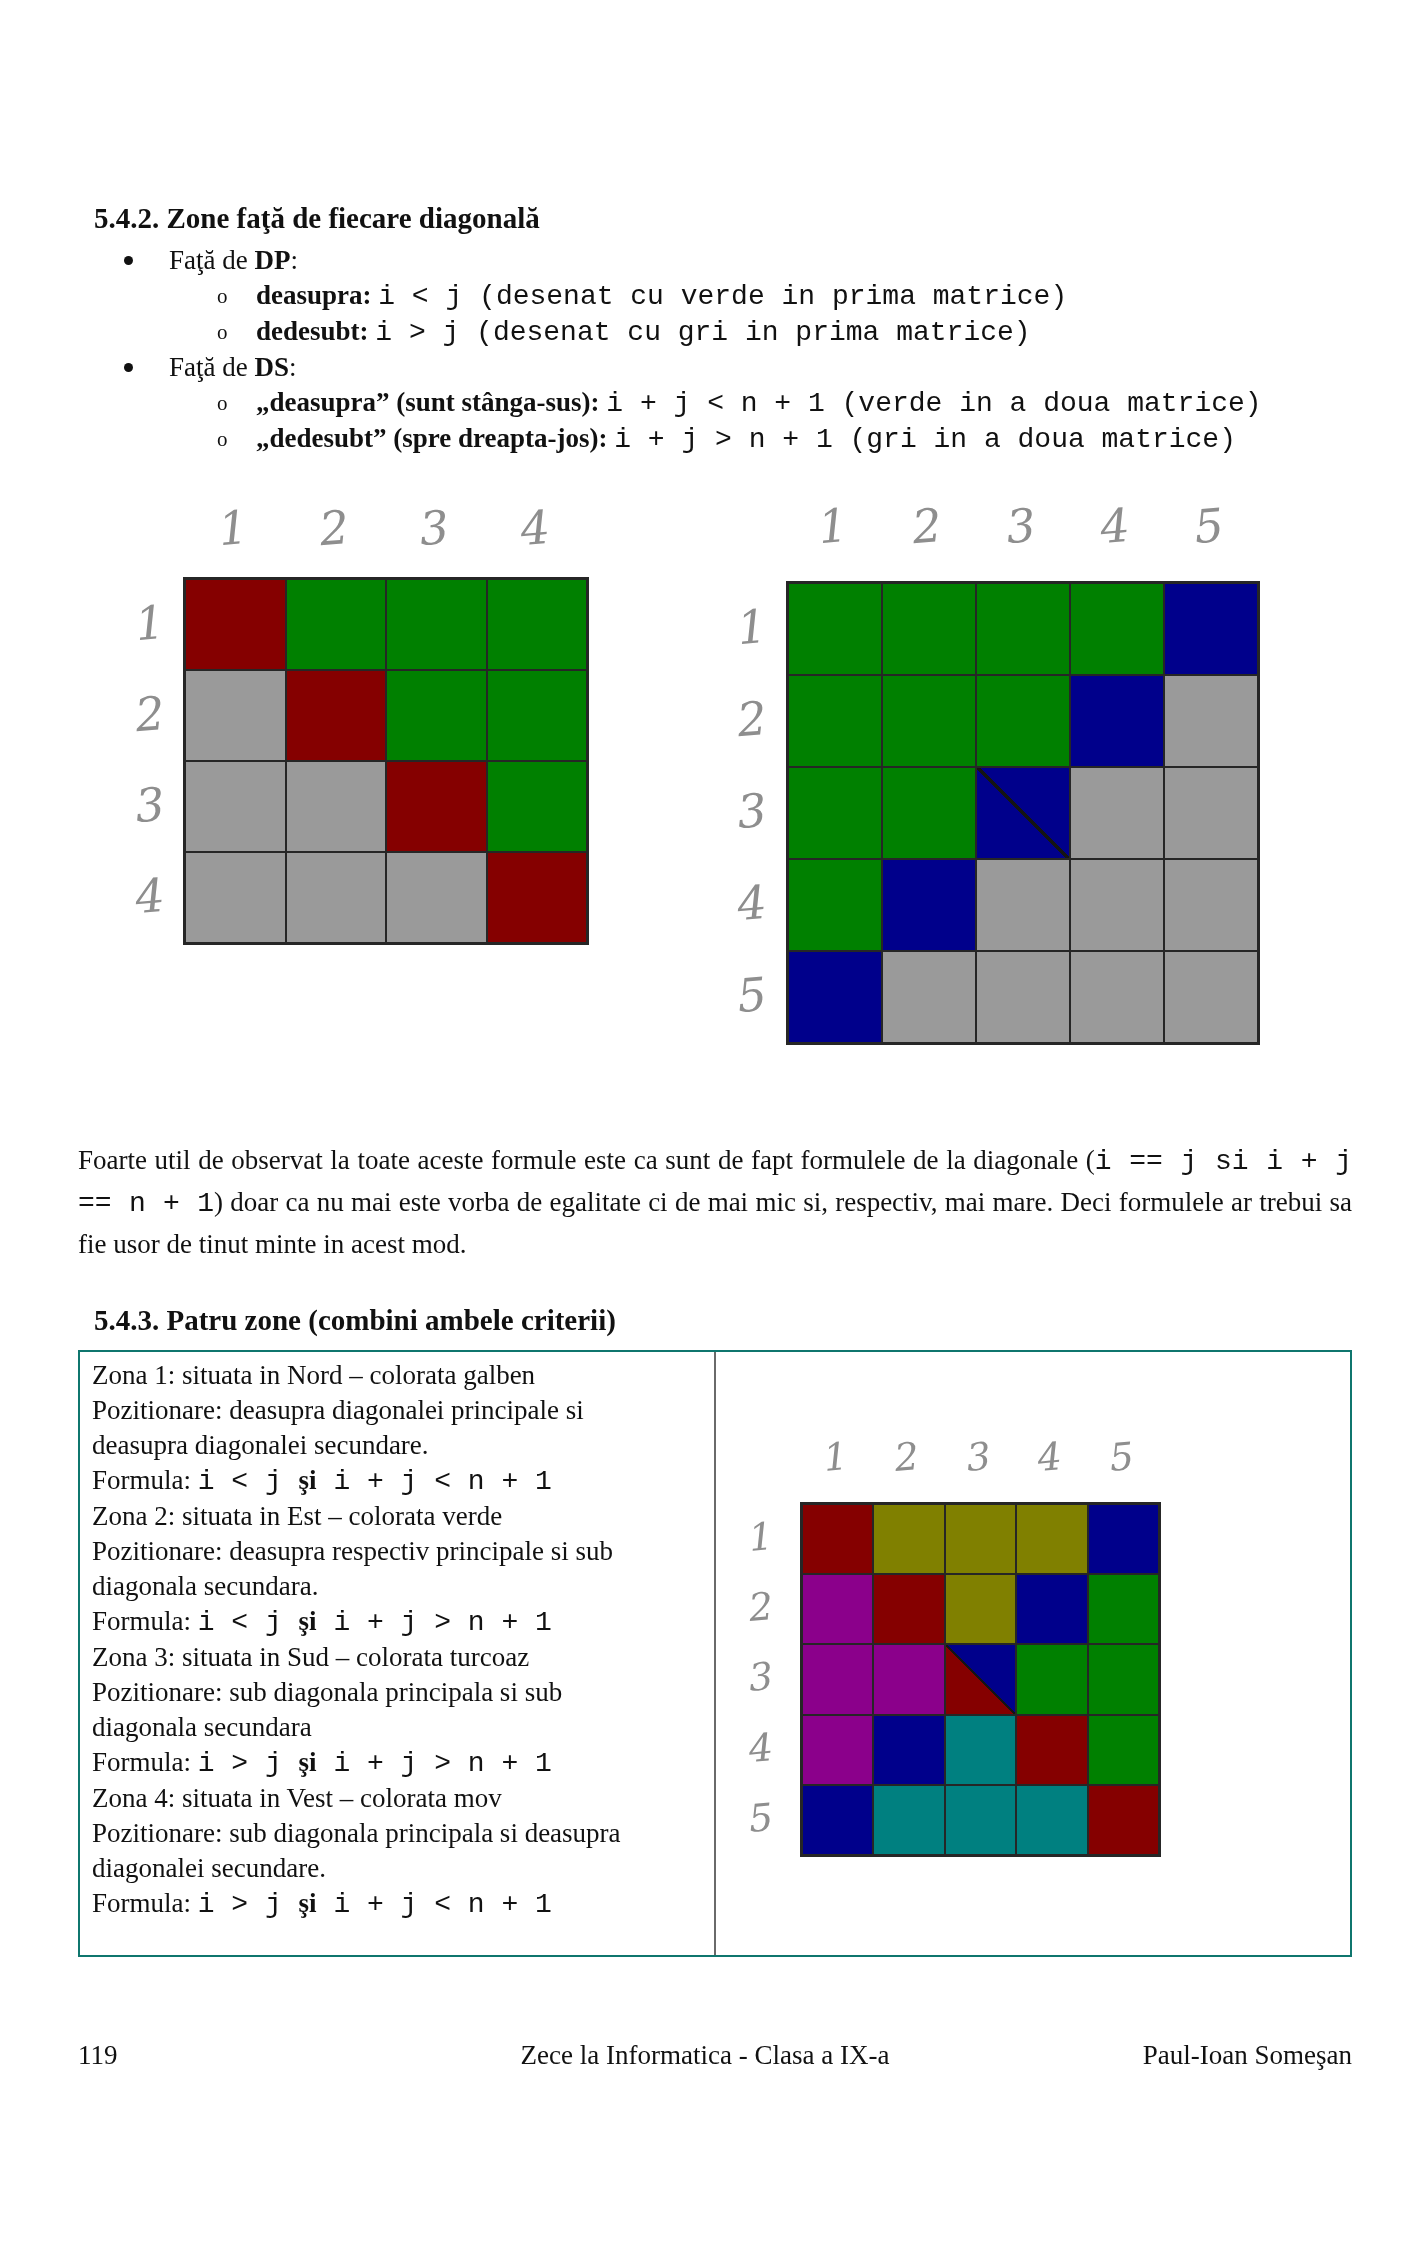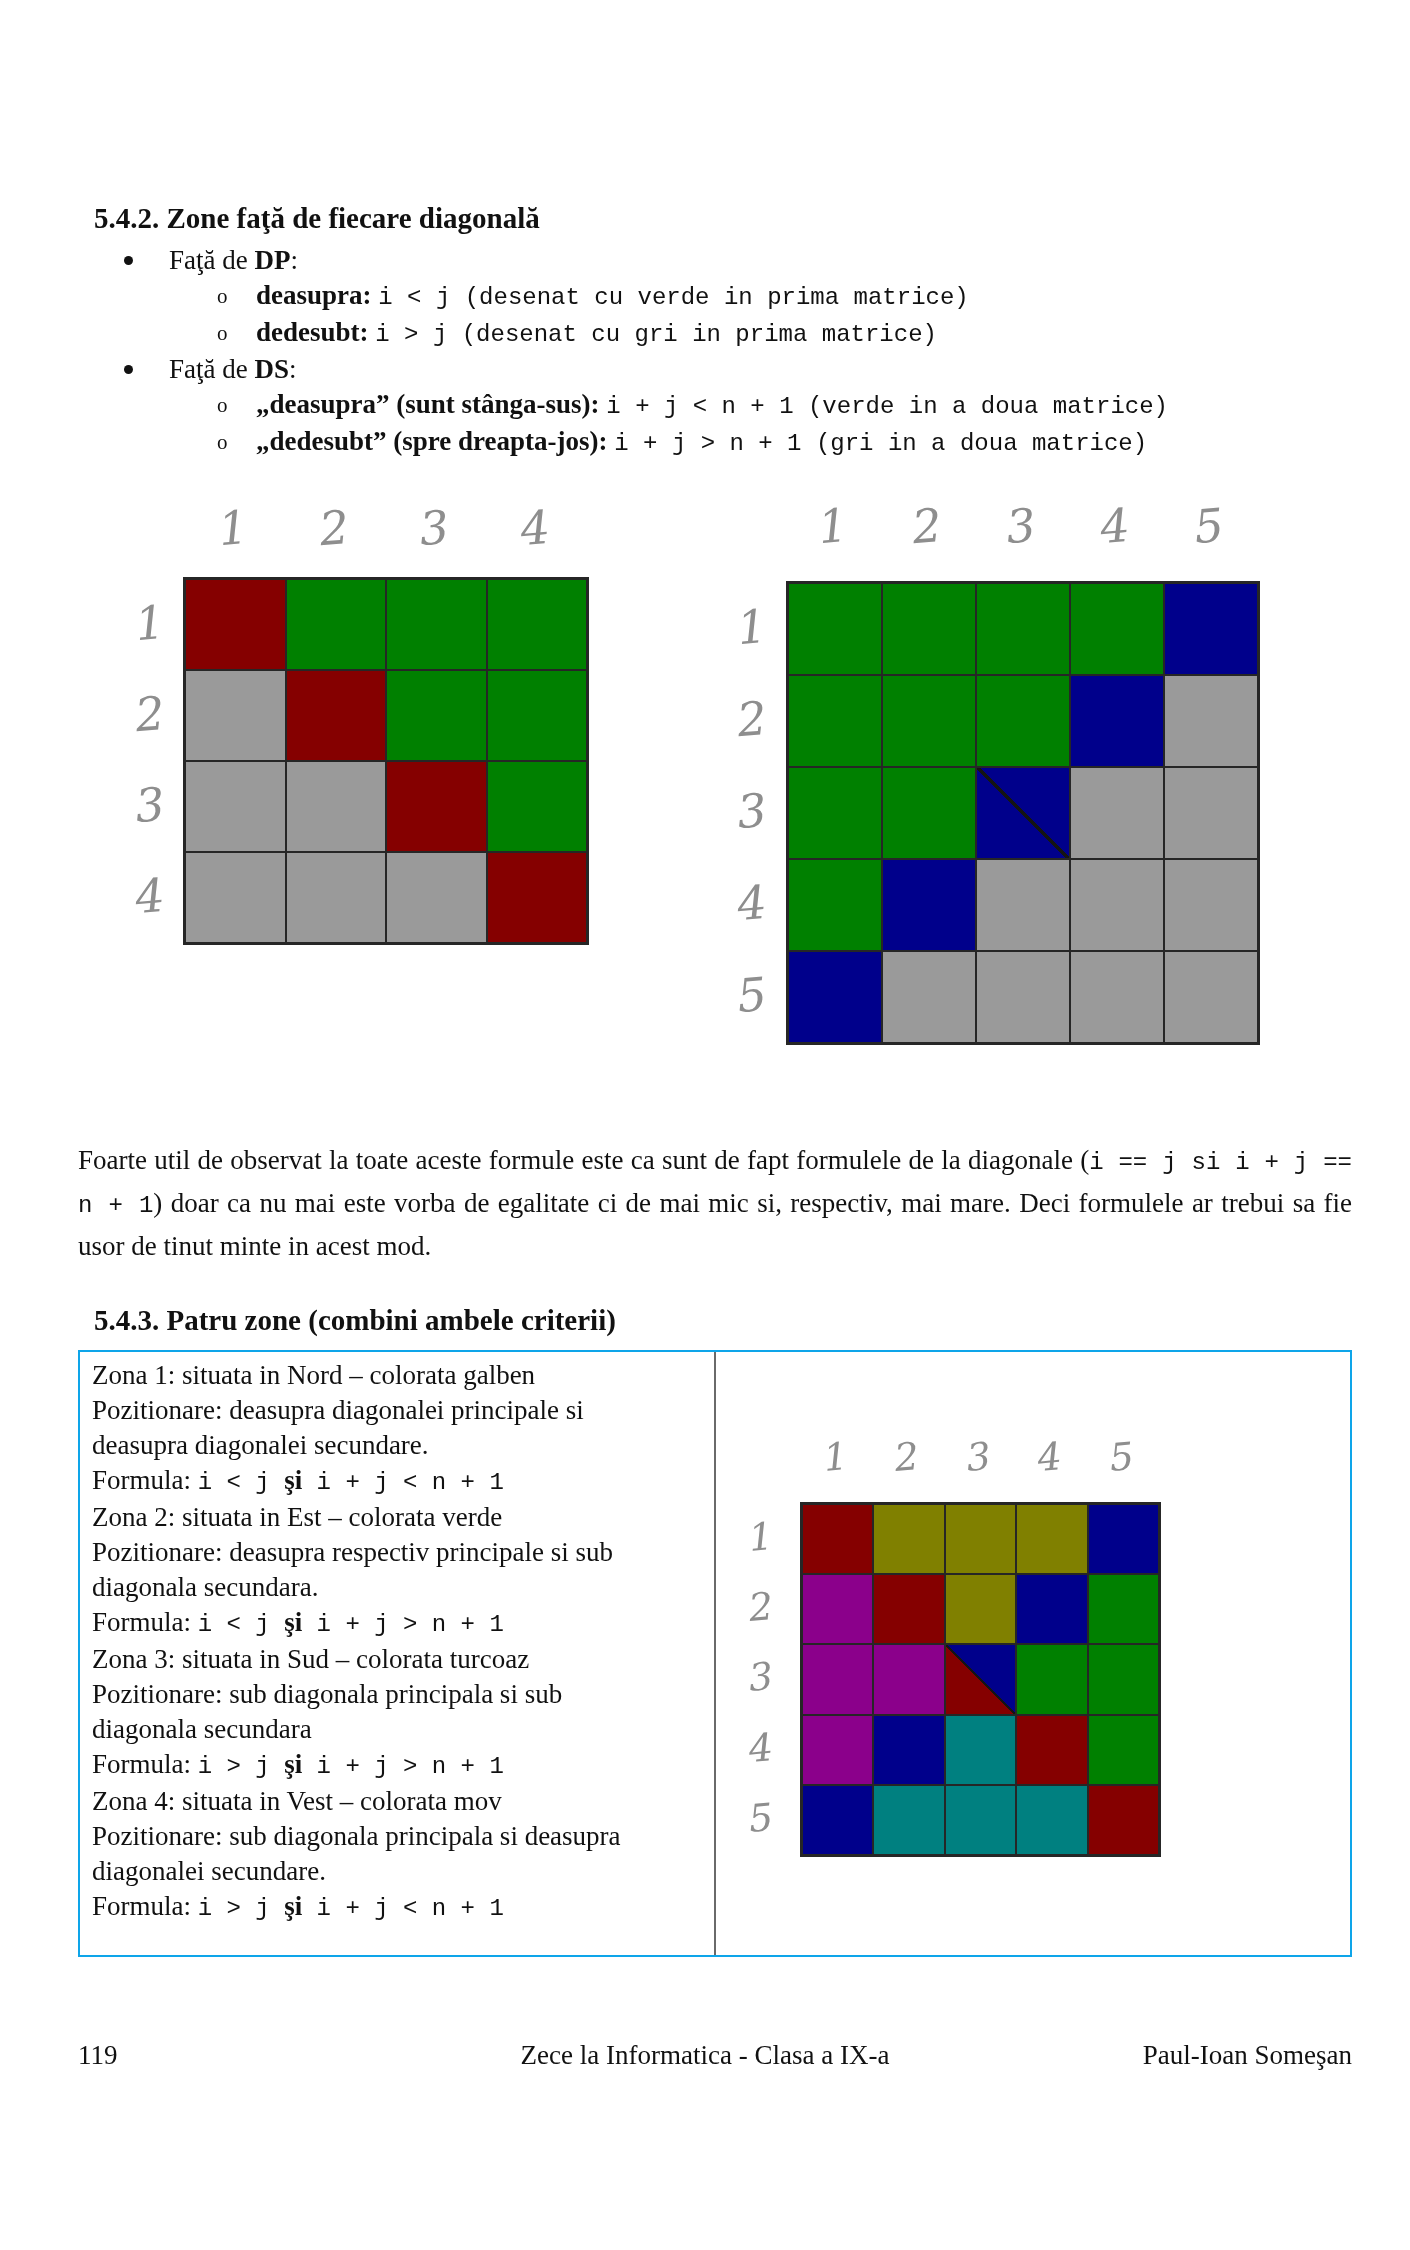--- a/index.html
+++ b/index.html
@@ -6,21 +6,21 @@
   .page{
     position:relative;
     width:1410px;height:2250px;
     background:#ffffff;
     font-family:"Liberation Serif", serif;
     color:#111;
     overflow:hidden;
   }
   .serif{font-family:"Liberation Serif", serif;}
   .bold{font-weight:bold;}
-  .mono{font-family:"Liberation Mono","DejaVu Sans Mono", monospace;font-size:24px;}
+  .mono{font-family:"Liberation Mono","DejaVu Sans Mono", monospace;font-size:28px;}
   h1,h2{margin:16px;font-size:29px;font-weight:bold;font-family:"Liberation Serif", serif;}
   .heading1{position:absolute;left:78px;top:186px;}
   .heading2{position:absolute;left:78px;top:1288px;text-align:center;}
 
   
   .bullets{position:absolute;left:78px;top:243px;width:1290px;font-size:27px;line-height:35px;}
   .b-line{position:relative;padding-left:91px;}
   .b-dot{position:absolute;left:46px;top:13px;width:9px;height:9px;border-radius:50%;background:#111;}
   .s-line{position:relative;padding-left:178px;}
   .o-marker{position:absolute;left:139px;top:1px;font-size:21px;font-family:"Liberation Serif",serif;}
@@ -36,21 +36,21 @@
   .row-labels{width:var(--lw);height:var(--gh);display:flex;flex-direction:column;}
   .row-labels .hw{flex:1;display:flex;align-items:center;justify-content:center;}
   .hw{font-family:"DejaVu Serif", serif;font-style:italic;color:#8e8e8e;font-size:var(--fs);transform:rotate(-5deg);line-height:1;}
   .grid{display:grid;width:var(--gw);height:var(--gh);border:2px solid #262626;box-sizing:content-box;}
   .cell{border:1px solid #262626;}
 
   
   .paragraph{position:absolute;left:78px;top:1140px;width:1274px;font-size:27px;line-height:40px;text-align:justify;}
 
   
-  .zone-box{position:absolute;left:78px;top:1350px;width:1274px;height:607px;border:2px solid #0ea5e9;box-sizing:border-box;}
+  .zone-box{position:absolute;left:78px;top:1350px;width:1274px;height:607px;border:2px solid #0f766e;box-sizing:border-box;}
   .zone-divider{position:absolute;left:634px;top:0;bottom:0;width:0;border-left:2px solid #6a6a6a;}
   .zone-text{position:absolute;left:12px;top:6px;width:605px;font-size:27px;line-height:35px;}
 
   
   .footer{position:absolute;left:0;top:2040px;width:1410px;height:40px;font-size:27px;}
   .footer .page-number{position:absolute;left:78px;}
   .footer .footer-center{position:absolute;left:0;right:0;text-align:center;}
   .footer .footer-author{position:absolute;right:58px;}
 </style>
 </head>

